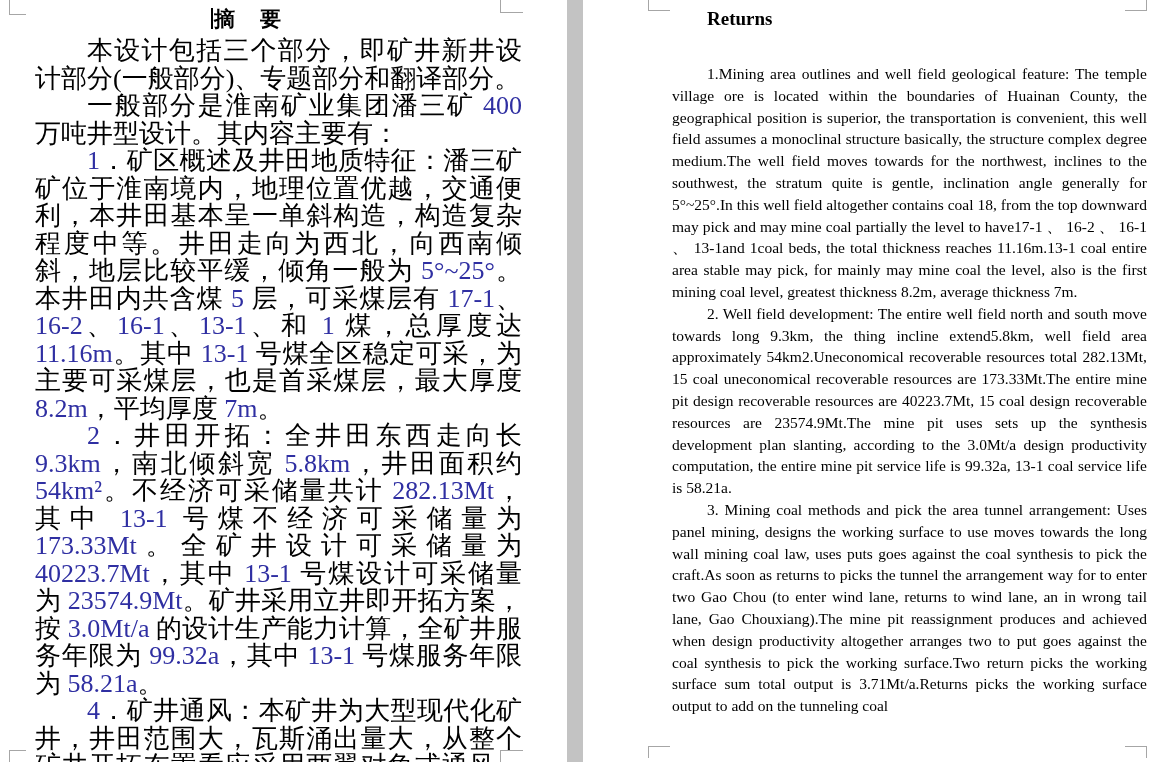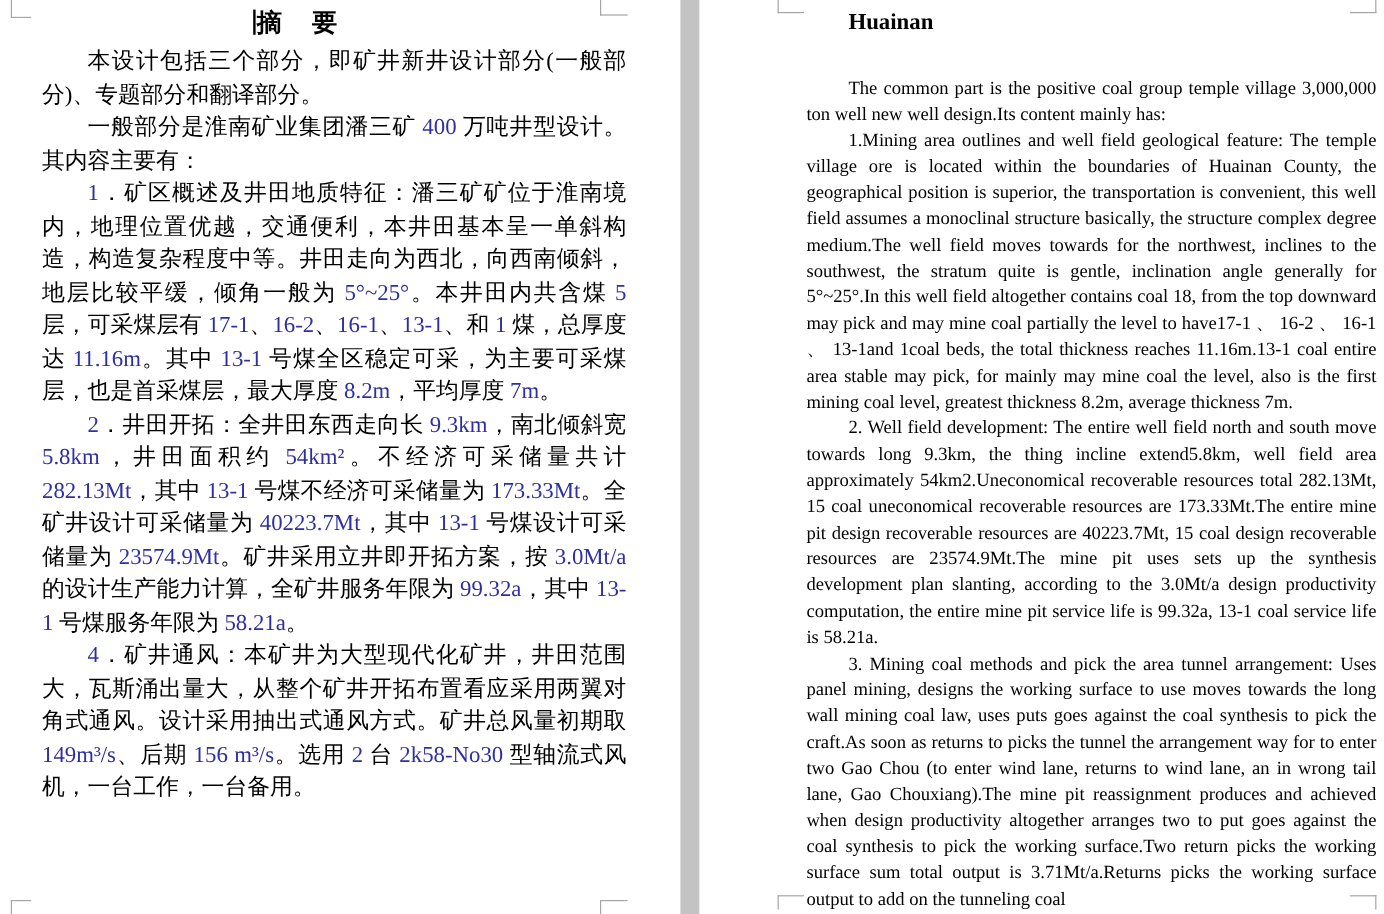--- a/index.html
+++ b/index.html
@@ -19,21 +19,21 @@
   .m-tr { border-right-width:1px; border-bottom-width:1px; }
   .m-bl { border-left-width:1px; border-top-width:1px; }
   .m-br { border-right-width:1px; border-top-width:1px; }
 
   
   .cn-col { padding:3px 45px 0 35px; }
   .cn-title-row { padding-left:176px; line-height:33px; white-space:nowrap; }
   .cn-title { font-size:21px; font-weight:bold; color:#000; letter-spacing:2px; }
   .caret { display:inline-block; width:2px; height:21px; background:#000;
            vertical-align:-3px; margin-right:1px; }
-  .cn-col p { font-size:19px; line-height:27.5px; color:#000;
+  .cn-col p { font-size:26px; line-height:27.5px; color:#000;
               text-align:justify; text-indent:2em; }
   .lat { color:var(--latin,#2f2fa2); }
 
   
   .en-col { padding:5px 6px 0 89px; }
   .en-title { font-size:19px; font-weight:bold; line-height:27px;
               text-indent:35px; margin-bottom:31px; color:#000; }
   .en-col p { font-size:15.5px; line-height:21.8px; color:#000;
               text-align:justify; text-indent:35px; }
 </style>
@@ -62,23 +62,22 @@
 
   <div class="page-gap"></div>
 
   <div class="page page-right">
     <div class="mark m-tl" style="left:65px;  top:0;     width:22px; height:11px;"></div>
     <div class="mark m-tr" style="left:542px; top:0;     width:22px; height:11px;"></div>
     <div class="mark m-bl" style="left:65px;  top:746px; width:22px; height:12px;"></div>
     <div class="mark m-br" style="left:542px; top:746px; width:22px; height:12px;"></div>
 
     <div class="en-col">
-      <div class="en-title">Huainan</div>
+      <div class="en-title">Returns</div>
       <div>
-          <p>The common part is the positive coal group temple village 3,000,000 ton well new well design.Its content mainly has:</p>
           <p>1.Mining area outlines and well field geological feature: The temple village ore is located within the boundaries of Huainan County, the geographical position is superior, the transportation is convenient, this well field assumes a monoclinal structure basically, the structure complex degree medium.The well field moves towards for the northwest, inclines to the southwest, the stratum quite is gentle, inclination angle generally for 5°~25°.In this well field altogether contains coal 18, from the top downward may pick and may mine coal partially the level to have17-1 、 16-2 、 16-1 、 13-1and 1coal beds, the total thickness reaches 11.16m.13-1 coal entire area stable may pick, for mainly may mine coal the level, also is the first mining coal level, greatest thickness 8.2m, average thickness 7m.</p>
           <p>2. Well field development: The entire well field north and south move towards long 9.3km, the thing incline extend5.8km, well field area approximately 54km2.Uneconomical recoverable resources total 282.13Mt, 15 coal uneconomical recoverable resources are 173.33Mt.The entire mine pit design recoverable resources are 40223.7Mt, 15 coal design recoverable resources are 23574.9Mt.The mine pit uses sets up the synthesis development plan slanting, according to the 3.0Mt/a design productivity computation, the entire mine pit service life is 99.32a, 13-1 coal service life is 58.21a.</p>
           <p>3. Mining coal methods and pick the area tunnel arrangement: Uses panel mining, designs the working surface to use moves towards the long wall mining coal law, uses puts goes against the coal synthesis to pick the craft.As soon as returns to picks the tunnel the arrangement way for to enter two Gao Chou (to enter wind lane, returns to wind lane, an in wrong tail lane, Gao Chouxiang).The mine pit reassignment produces and achieved when design productivity altogether arranges two to put goes against the coal synthesis to pick the working surface.Two return picks the working surface sum total output is 3.71Mt/a.Returns picks the working surface output to add on the tunneling coal</p>
         </div>
     </div>
   </div>
 
 </div>
 
 </body></html>

